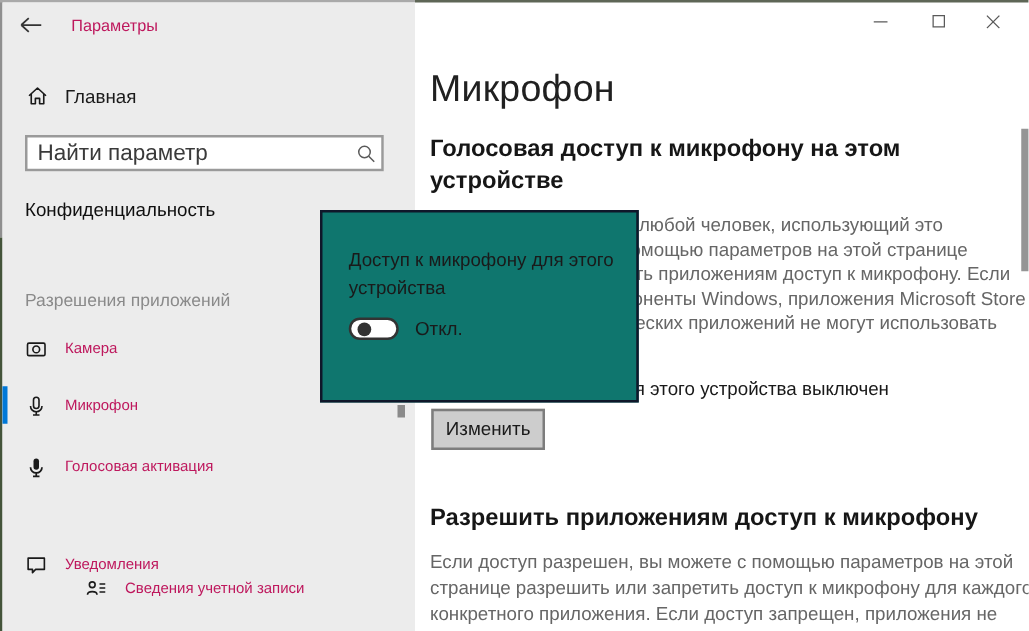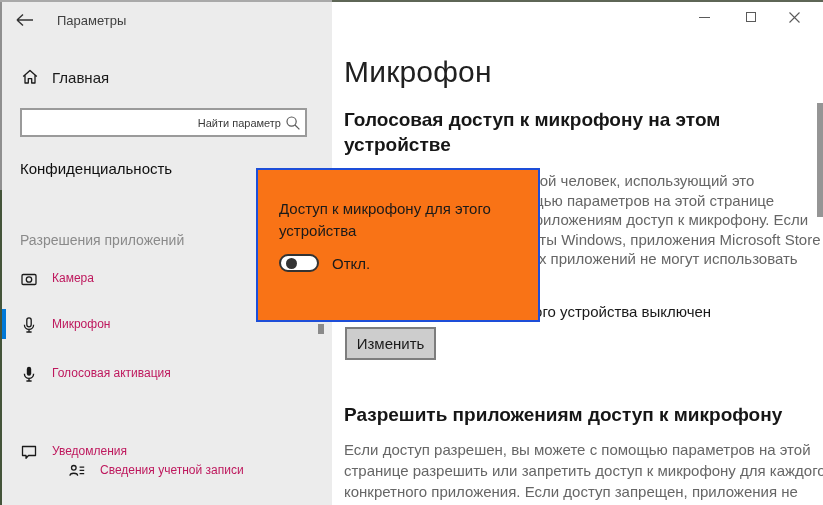--- a/index.html
+++ b/index.html
@@ -12,32 +12,32 @@
   .nowrap { white-space:nowrap; }
 
   
   .edge-left-top { left:0; top:0; width:2px; height:190px; background:#8f8f8f; }
   .edge-left-bottom { left:0; top:190px; width:2px; height:315px; background:#44543a; }
   .edge-top-sidebar { left:0; top:0; width:332px; height:2px; background:#a9a9a9; }
   .edge-top-main { left:332px; top:0; width:491px; height:2px; background:#5e6656; }
 
   
   .sidebar { left:2px; top:2px; width:330px; height:503px; background:#ececec; }
-  .titlebar-title { left:55px; top:11px; font-size:13px; color:#404040; }
+  .titlebar-title { left:55px; top:11px; font-size:13px; color:#be185d; }
   .back-btn { left:12px; top:8px; width:26px; height:22px; cursor:pointer; }
   .home-row { left:0; top:62px; width:330px; height:30px; }
   .home-icon { position:absolute; left:18px; top:3px; }
   .home-label { position:absolute; left:50px; top:5px; font-size:15px; }
   .searchbox {
     left:18px; top:106px; width:287px; height:29px; background:#fff;
     border:2px solid #9a9a9a; display:flex; align-items:center;
   }
   .searchbox input {
-    border:none; outline:none; flex:1; font-size:11px; padding-left:8px;
-    font-family:"Liberation Sans", sans-serif; color:#333; background:transparent;text-align:right;
+    border:none; outline:none; flex:1; font-size:18px; padding-left:8px;
+    font-family:"Liberation Sans", sans-serif; color:#333; background:transparent;
   }
   .searchbox input::placeholder { color:#3a3a3a; opacity:1; }
   .search-glyph { width:24px; display:flex; justify-content:center; }
   .side-section-title { left:18px; top:158px; font-size:15px; font-weight:normal; color:#0f0f0f; }
   .group-label { left:18px; top:230px; font-size:14px; color:#8a8a8a; }
   .nav-item { left:0; width:330px; height:30px; cursor:pointer; }
   .nav-item .nav-icon { position:absolute; left:17px; top:4px; }
   .nav-item .nav-label { position:absolute; left:50px; top:6px; font-size:12px; color:#be185d; }
   .accent-bar { left:2px; top:309px; width:4px; height:30px; background:#0078d7; }
   .side-scroll-thumb { left:316px; top:322px; width:6px; height:10px; background:#8a8a8a; }
@@ -58,22 +58,22 @@
   .change-btn {
     left:345px; top:327px; width:91px; height:33px; background:#cdcdcd;
     border:2px solid #7d7d7d; font-size:15px; color:#1a1a1a;
     font-family:"Liberation Sans", sans-serif; cursor:pointer;
   }
   .heading2 { left:344px; top:402px; }
   .para2 { left:344px; top:439px; line-height:21px; }
 
   
   .popup {
-    left:256px; top:168px; width:284px; height:154px; background:#f97316;
-    border:2px solid #1d4ed8; z-index:10;
+    left:256px; top:168px; width:255px; height:154px; background:#0f766e;
+    border:2px solid #0f172a; z-index:10;
   }
   .popup-text { position:absolute; left:21px; top:28px; font-size:15px; line-height:22px; color:#1a1a1a; }
   .toggle-row { position:absolute; left:21px; top:84px; display:flex; align-items:flex-end; }
   .toggle {
     width:40px; height:18px; border:2px solid #333; border-radius:12px;
     display:flex; align-items:center; padding-left:5px; cursor:pointer; background:#fff;
   }
   .toggle-knob { width:11px; height:11px; border-radius:50%; background:#333; }
   .toggle-label { margin-left:13px; font-size:15px; color:#1a1a1a; }
 

